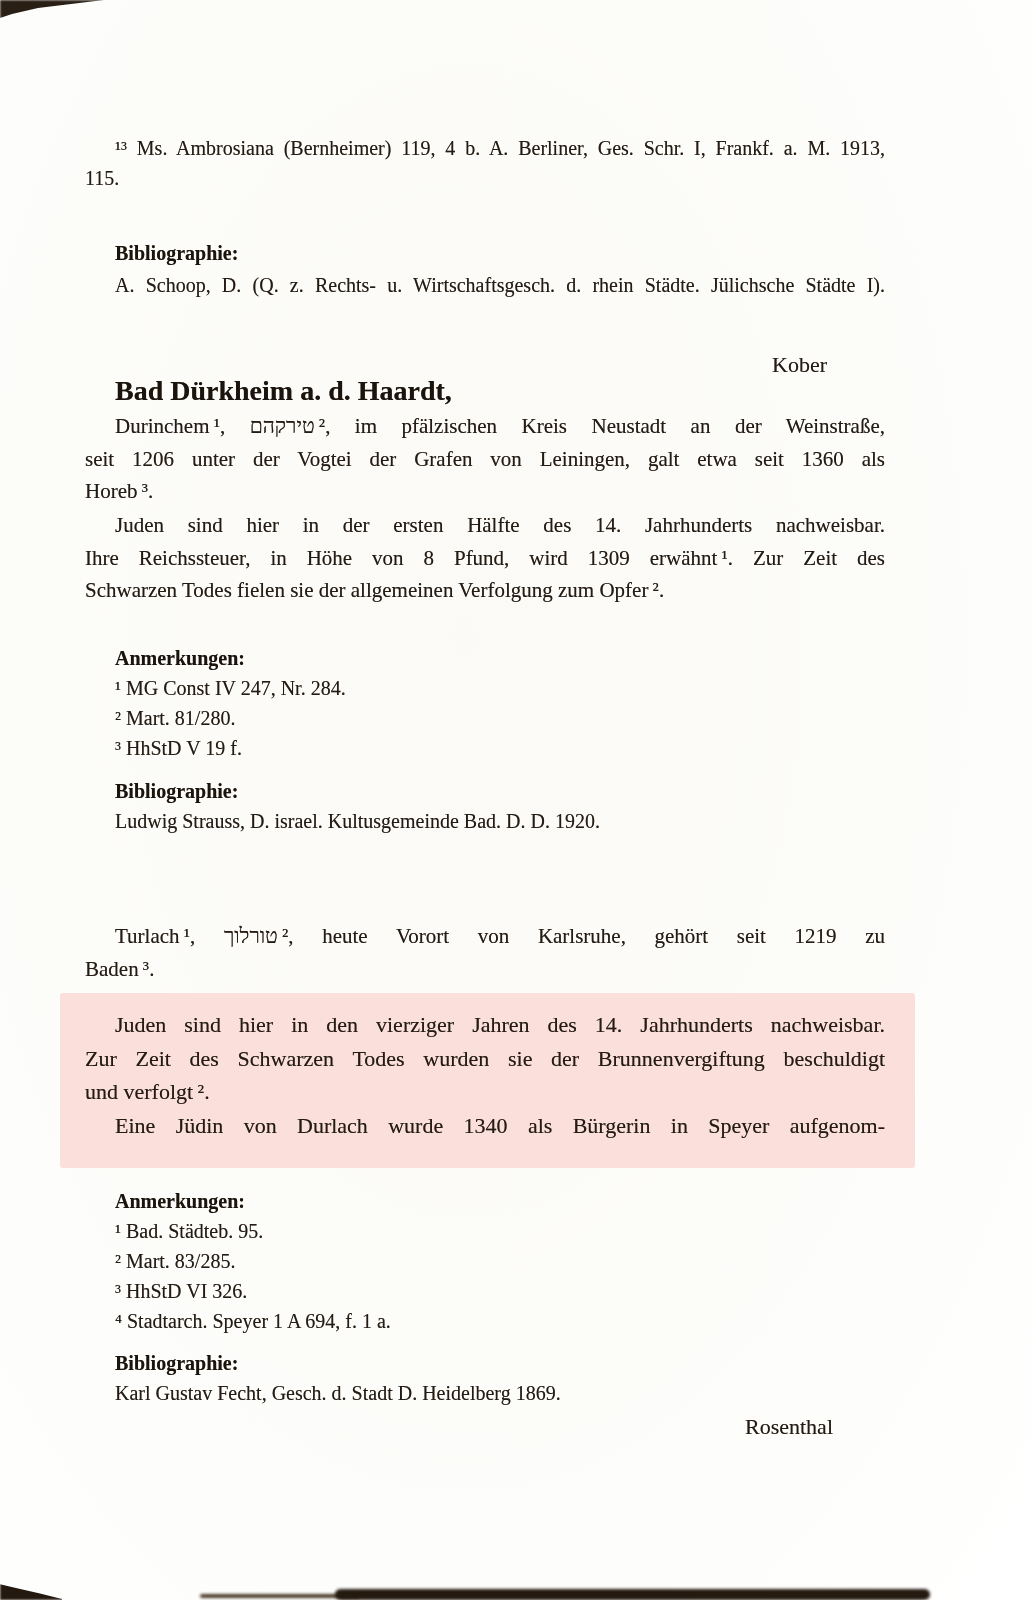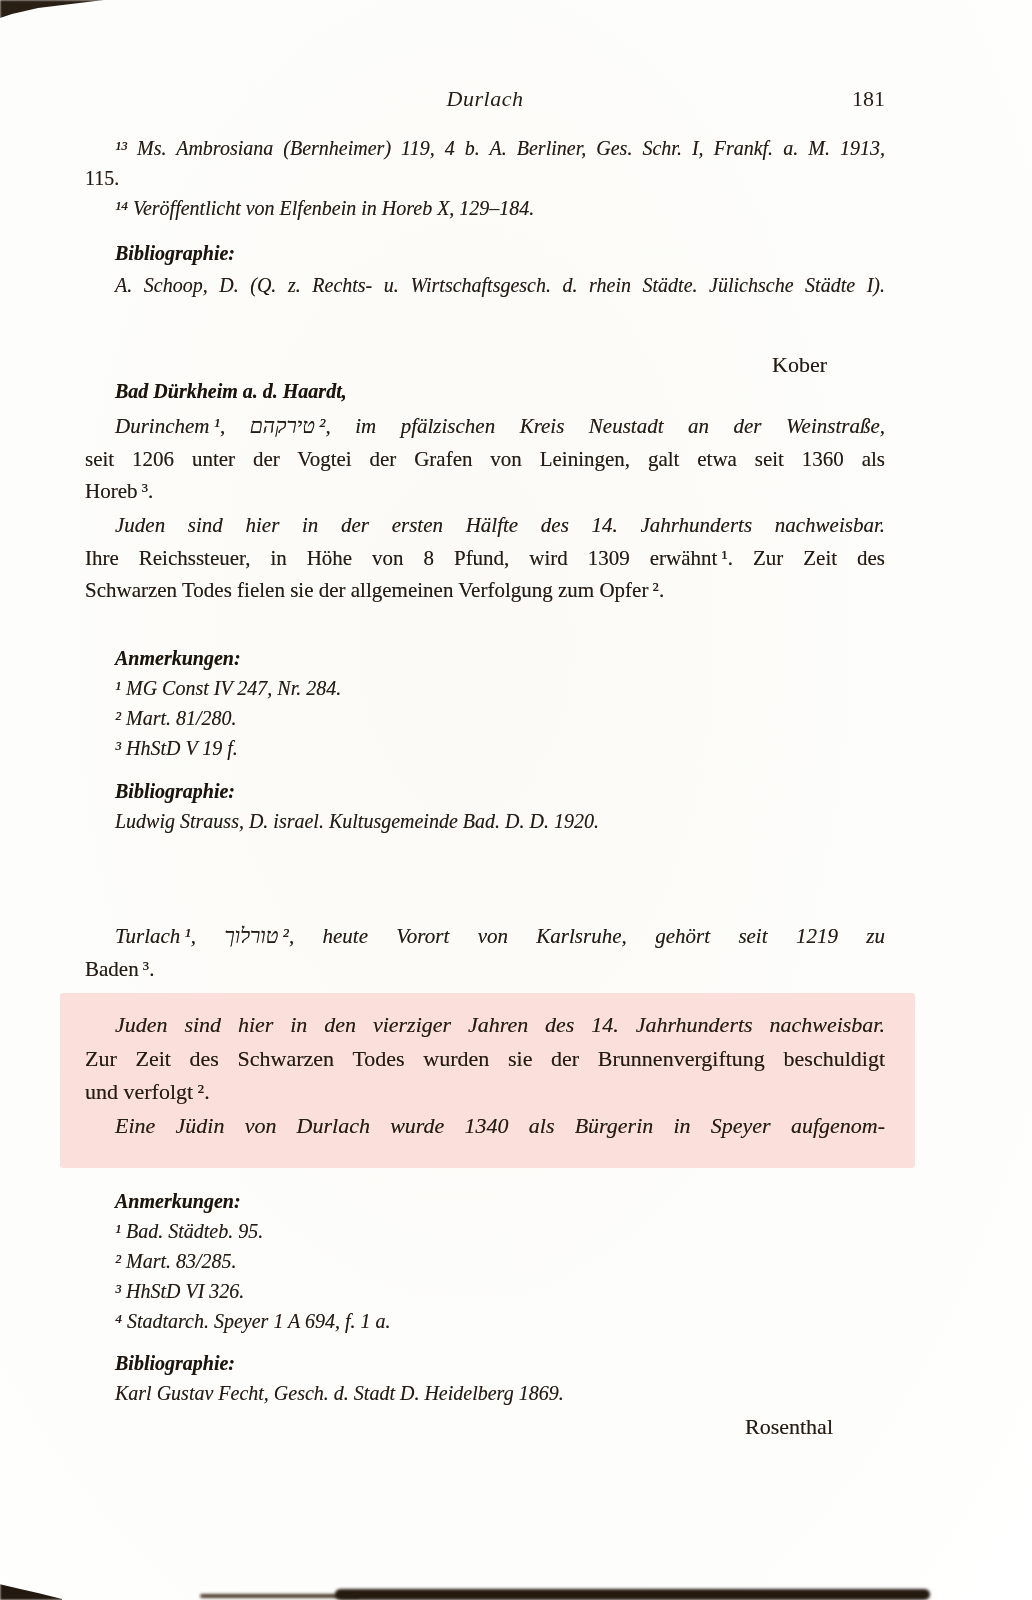--- a/index.html
+++ b/index.html
@@ -12,27 +12,27 @@
     overflow:hidden;
     font-family:"Liberation Serif","DejaVu Serif","DejaVu Sans",serif;
     color:#241c14;
   }
   #page *{box-sizing:border-box;}
   .col{position:absolute;left:85px;width:800px;}
   .body{font-size:21px;line-height:32.5px;text-shadow:0 0 0.6px rgba(46,34,22,0.55);}
   .small{font-size:20px;line-height:30px;text-shadow:0 0 0.5px rgba(46,34,22,0.5);}
   .hl-text{font-size:22px;line-height:33.5px;text-shadow:0 0 0.6px rgba(46,34,22,0.55);margin-top:12px;}
   .b{font-weight:bold;color:#1b140d;}
-  .indent{padding-left:30px;font-style:italic;}
+  .indent{padding-left:30px;}
   .just{text-align:justify;text-align-last:justify;}
   .sig{font-size:22px;line-height:28px;text-align:right;text-shadow:0 0 0.5px rgba(46,34,22,0.5);}
   .header-row{top:86px;height:30px;}
   .running-title{position:absolute;left:0;width:100%;text-align:center;font-style:italic;font-size:22px;letter-spacing:0.5px;}
   .page-number{position:absolute;right:0;top:0;font-size:22px;}
-  .art-heading{font-size:20px;line-height:34px;font-weight:bold;color:#1b140d;text-shadow:0 0 0.6px rgba(40,28,16,0.6);}
+  .art-heading{font-size:28px;line-height:34px;font-weight:bold;color:#1b140d;text-shadow:0 0 0.6px rgba(40,28,16,0.6);}
   .highlight-rect{
     position:absolute;left:60px;top:993px;width:855px;height:175px;
     background:#fadfdb;border-radius:3px;z-index:0;
   }
   .col{z-index:1;}
   .artifact{position:absolute;background:#261b11;z-index:2;}
   .art-top-left{
     left:0;top:0;width:110px;height:20px;background:none;
   }
   .art-top-left::before{
@@ -57,29 +57,24 @@
     background:#4a3a28;border-radius:3px;filter:blur(1.5px);z-index:2;
   }
 </style>
 </head>
 <body>
 
 <div id="page">
 
   <div class="highlight-rect"></div>
 
-  <div class="col header-row">
-    <div class="running-title">Durlach</div>
-    <div class="page-number">181</div>
-  </div>
 
   <div class="col small" style="top:133px;">
     <div class="indent just">¹³ Ms. Ambrosiana (Bernheimer) 119, 4 b. A. Berliner, Ges. Schr. I, Frankf. a. M. 1913,</div>
     <div>115.</div>
-    <div class="indent">¹⁴ Veröffentlicht von Elfenbein in Horeb X, 129–184.</div>
   </div>
 
   <div class="col small b indent" style="top:238px;">Bibliographie:</div>
   <div class="col small" style="top:270px;">
     <div class="indent just">A. Schoop, D. (Q. z. Rechts- u. Wirtschaftsgesch. d. rhein Städte. Jülichsche Städte I).</div>
   </div>
   <div class="col sig" style="top:320px;padding-right:58px;margin-top:31px;">Kober</div>
 
   <div class="col art-heading indent" style="top:374px;">Bad Dürkheim a. d. Haardt,</div>
 

